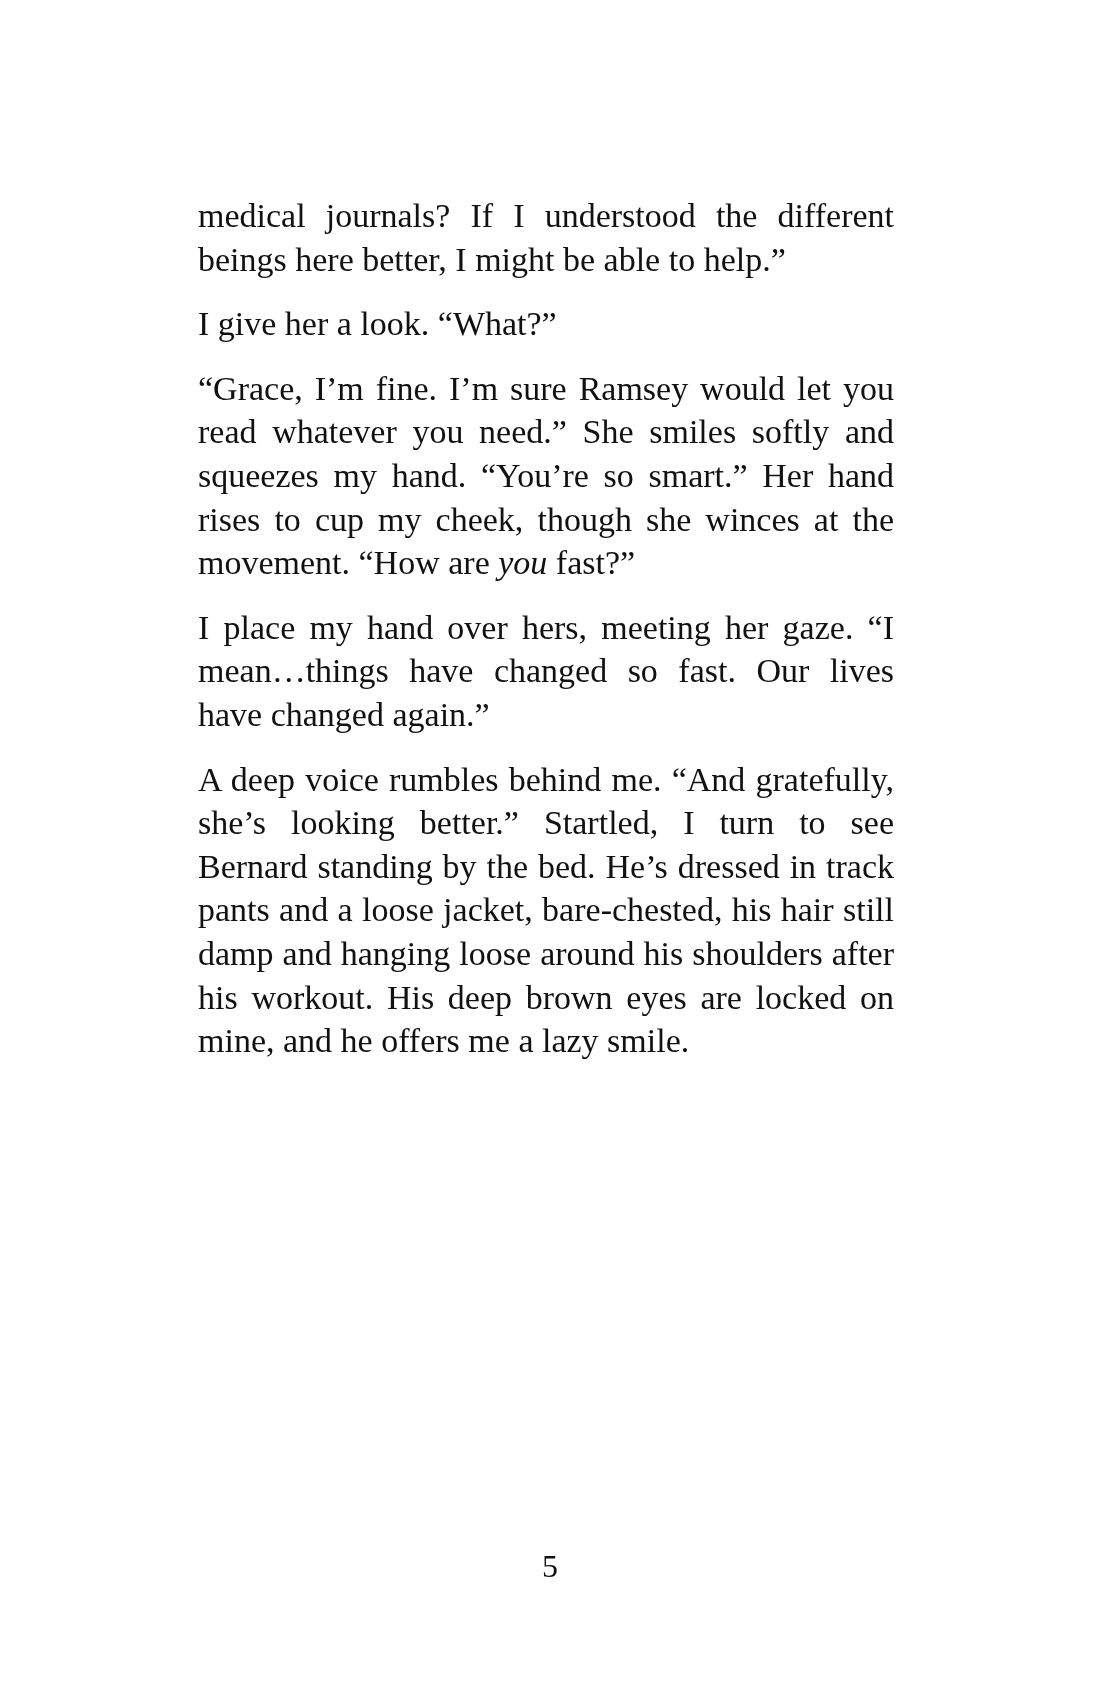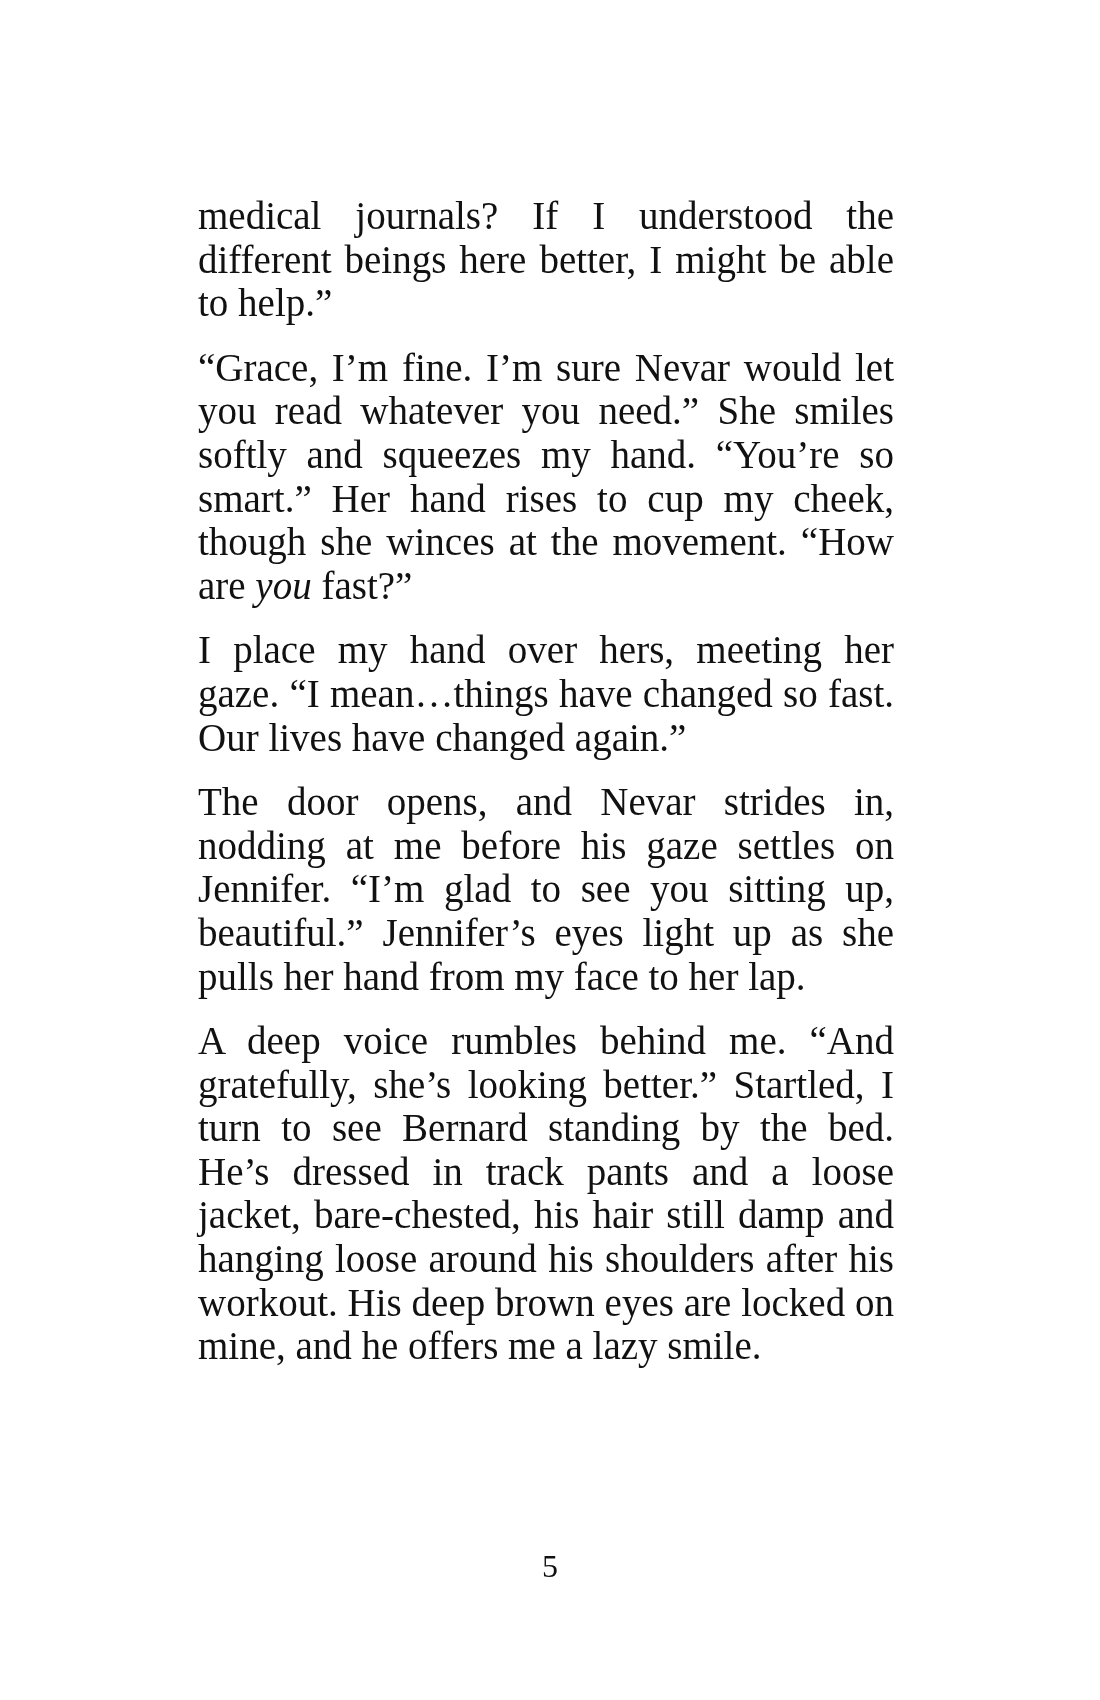--- a/index.html
+++ b/index.html
@@ -1,28 +1,28 @@
 <!DOCTYPE html>
 <html><head>
   <meta charset="utf-8">
   <style>
     html, body { margin: 0; padding: 0; background: #ffffff; }
     body { width: 1100px; height: 1700px; position: relative; overflow: hidden; }
     .page { position: absolute; left: 198px; top: 194px; width: 696px;
-      font-family: "Liberation Serif", serif; font-size: 39px; line-height: 43.6px;
+      font-family: "Liberation Serif", serif; font-size: 34px; line-height: 43.6px;
       color: #111111; }
     .para { margin: 0 0 21px 0; text-align: justify; text-align-last: left; }
     .page-number { position: absolute; left: 0; width: 1100px; top: 1548px; text-align: center;
       font-family: "Liberation Serif", serif; font-size: 32px; color: #111; }
     em { }
   </style>
 </head>
 <body>
 
 <div class="page">
   <p class="para">medical journals? If I understood the different beings here better, I might be able to help.”</p>
-  <p class="para"><span>“Grace, I’m fine. I’m sure Nevar would let you read whatever you need.” She smiles softly and squeezes my hand. “You’re so smart.” Her hand rises to cup my cheek, though she winces at the movement. “How are </span><em>you</em><span> fast?”</span></p>
+  <p class="para">I give her a look. “What?”</p>
+  <p class="para"><span>“Grace, I’m fine. I’m sure Ramsey would let you read whatever you need.” She smiles softly and squeezes my hand. “You’re so smart.” Her hand rises to cup my cheek, though she winces at the movement. “How are </span><em>you</em><span> fast?”</span></p>
   <p class="para">I place my hand over hers, meeting her gaze. “I mean…things have changed so fast. Our lives have changed again.”</p>
-  <p class="para">The door opens, and Nevar strides in, nodding at me before his gaze settles on Jennifer. “I’m glad to see you sitting up, beautiful.” Jennifer’s eyes light up as she pulls her hand from my face to her lap.</p>
   <p class="para">A deep voice rumbles behind me. “And gratefully, she’s looking better.” Startled, I turn to see Bernard standing by the bed. He’s dressed in track pants and a loose jacket, bare-chested, his hair still damp and hanging loose around his shoulders after his workout. His deep brown eyes are locked on mine, and he offers me a lazy smile.</p>
 </div>
 
 <div class="page-number">5</div>
 
 </body></html>

